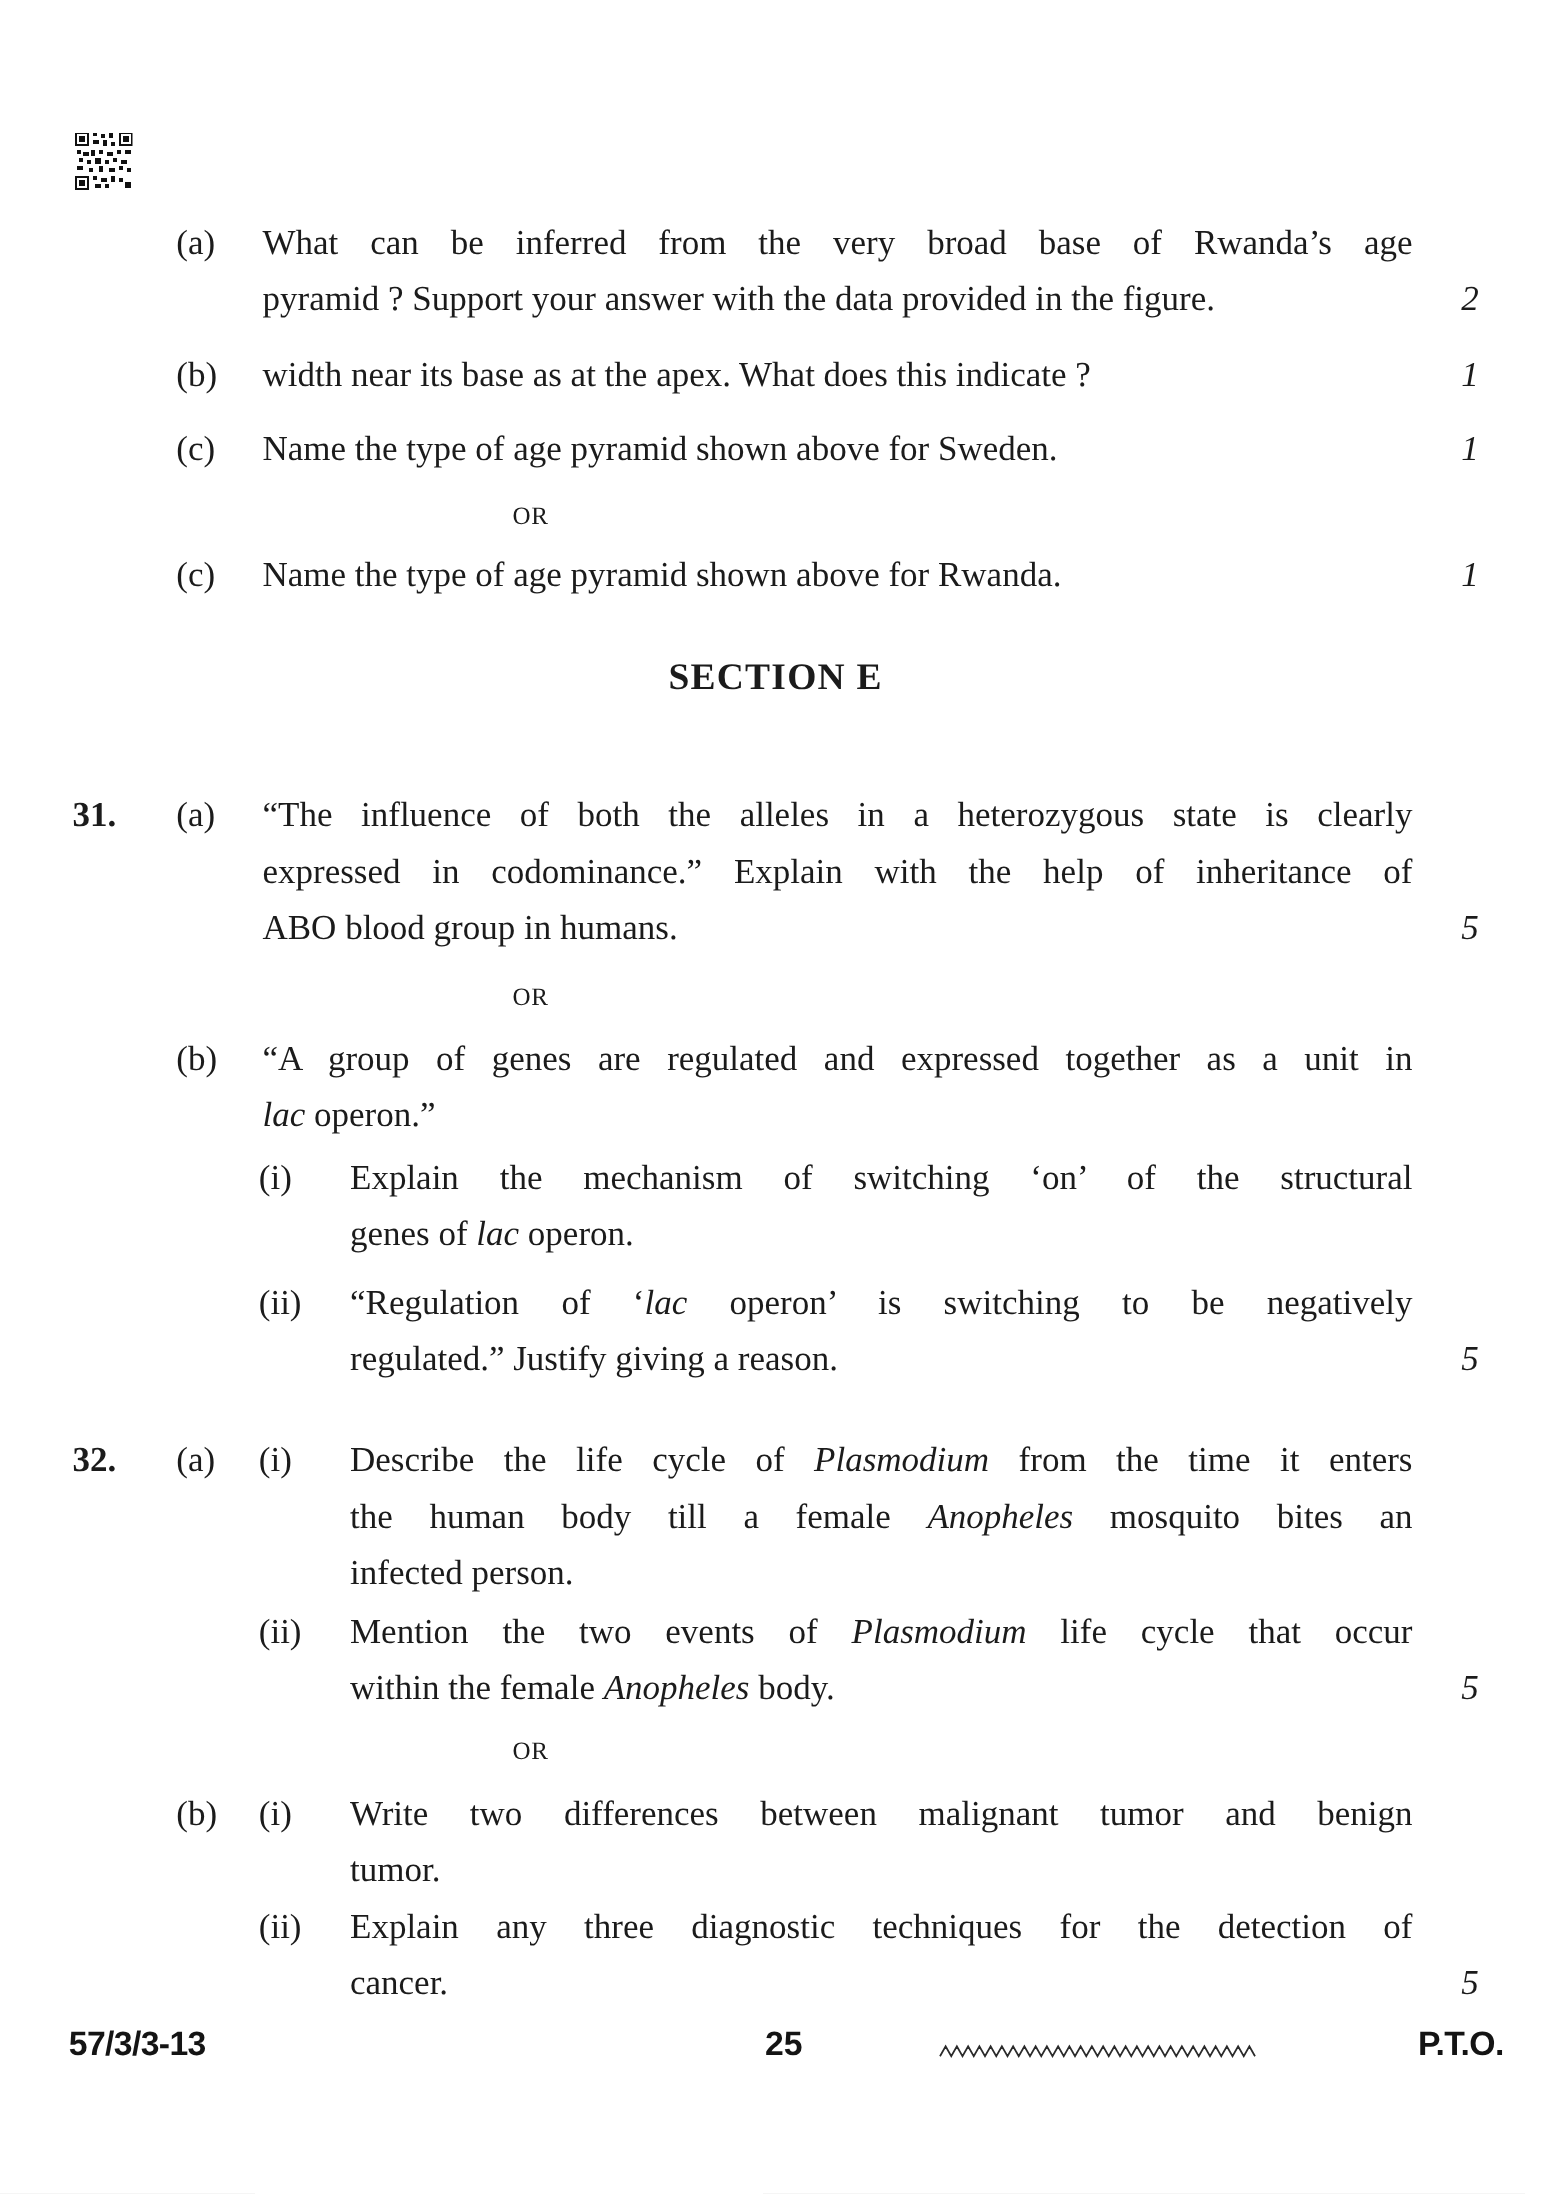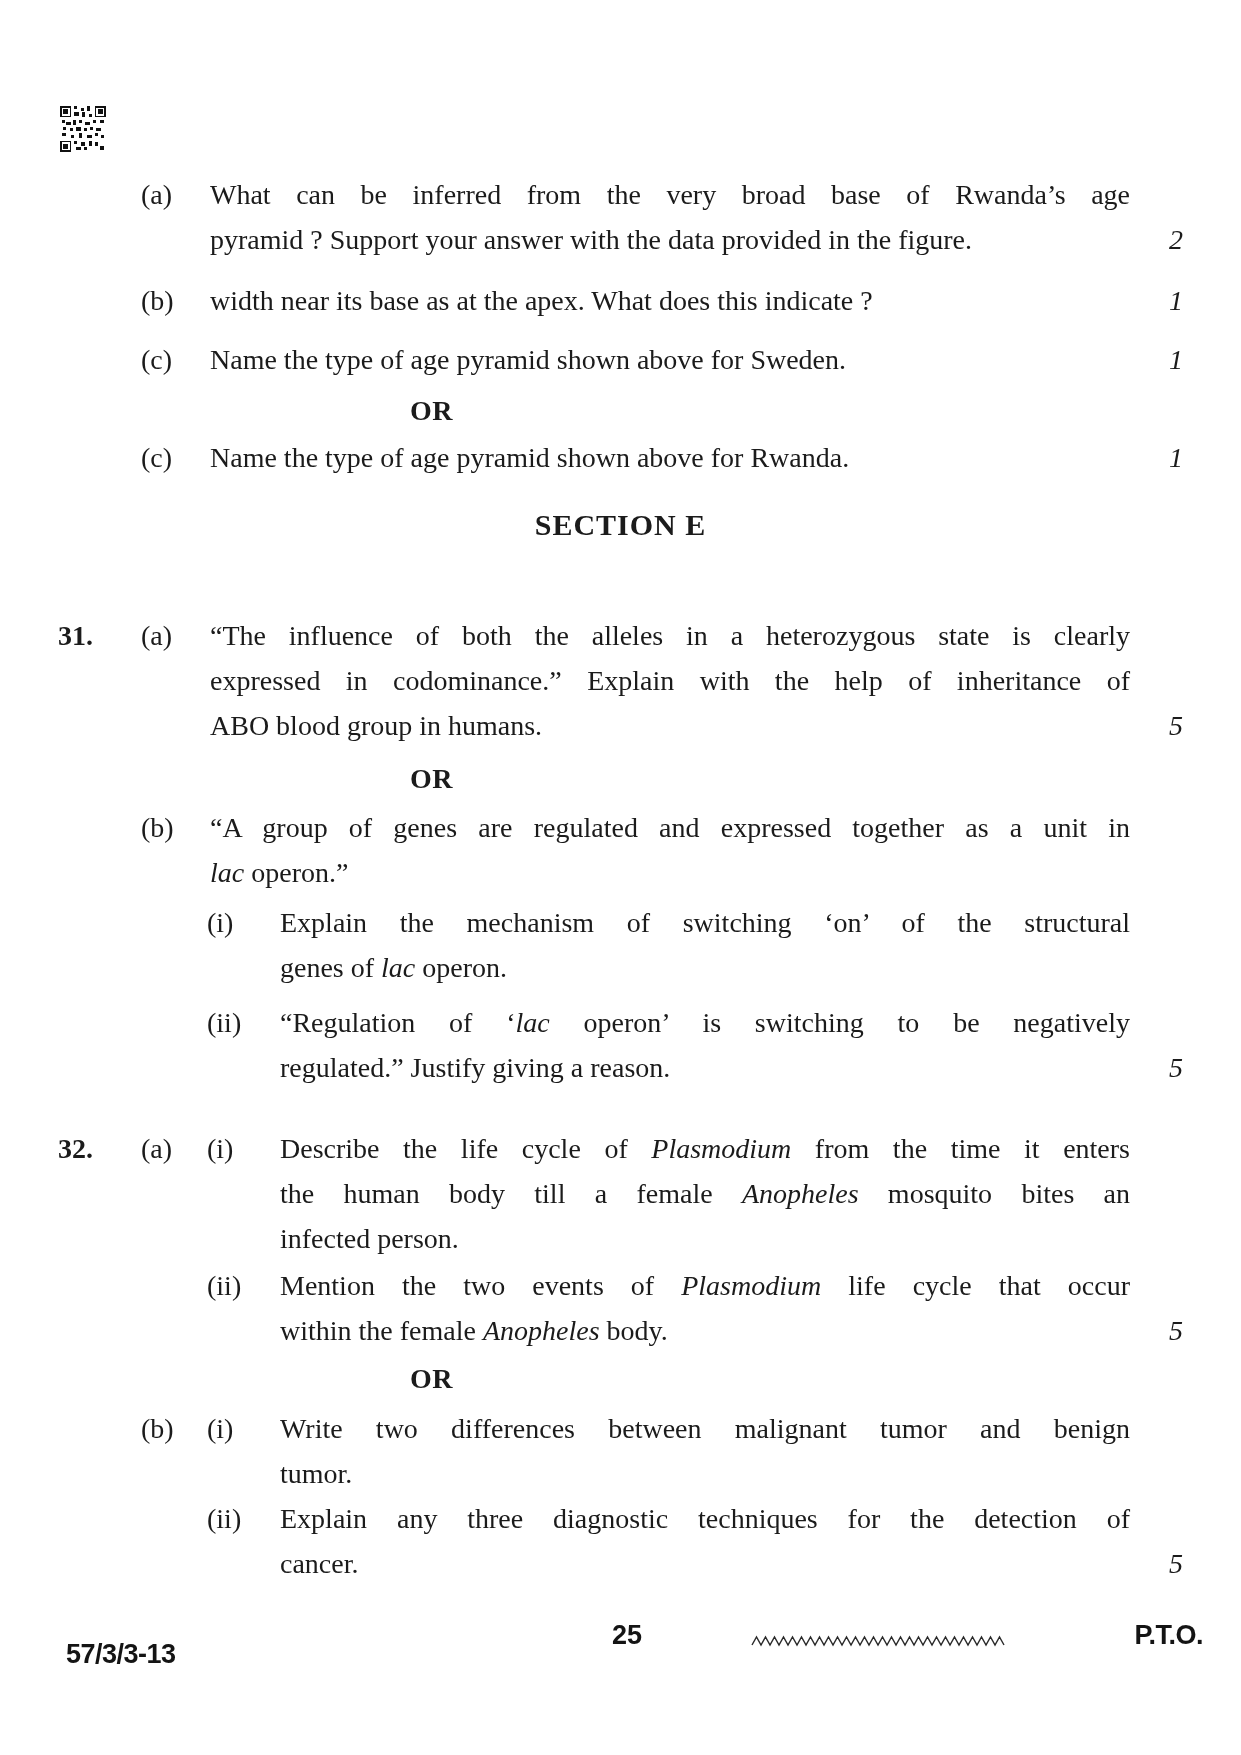--- a/index.html
+++ b/index.html
@@ -25,29 +25,29 @@
   .c-sub   { width:73px; line-height:45px; }
   .c-text  { flex:1; }
   .c-marks {
     width:53px; text-align:right; font-style:italic;
     align-self:flex-end; line-height:45px;
   }
   .line { line-height:45px; white-space:nowrap; }
   .line.j { white-space:normal; text-align:justify; text-align-last:justify; }
   .it { font-style:italic; }
   .or-row { line-height:45px; }
-  .or-label { font-weight:bold; margin-left:352px; font-size:28px; letter-spacing:0.5px; }
+  .or-label { font-weight:normal; margin-left:352px; font-size:20px; letter-spacing:0.5px; }
   .section-row { text-align:center; line-height:45px; }
   .section-heading { font-weight:bold; font-size:30px; letter-spacing:1px; }
   .footer {
     position:absolute; left:55px; right:38px; top:1620px; height:36px;
     font-family:"Liberation Sans","DejaVu Sans",sans-serif;
     font-weight:bold; font-size:27px; color:#141414;
   }
-  .f-code { position:absolute; left:11px; top:0; letter-spacing:-0.5px;margin-top:19px; }
+  .f-code { position:absolute; left:0; top:0; letter-spacing:-0.5px; }
   .f-page { position:absolute; left:557px; top:0; }
   .f-squiggle { position:absolute; left:696px; top:5px; }
   .f-pto { position:absolute; right:0; top:0; letter-spacing:-0.5px; }
 </style>
 </head>
 <body>
 
 <div class="page">
 
   <div class="qr">
@@ -142,21 +142,21 @@
 
     <div class="qrow tA" style="margin-top:2px">
       <div class="c-num"></div>
       <div class="c-label">(c)</div>
       <div class="c-text">
         <div class="line">Name the type of age pyramid shown above for Rwanda.</div>
       </div>
       <div class="c-marks">1</div>
     </div>
 
-    <div class="section-row" style="margin-top:22px">
+    <div class="section-row" style="margin-top:36px">
       <span class="section-heading">SECTION E</span>
     </div>
 
     <div class="qrow tA" style="margin-top:65px">
       <div class="c-num">31.</div>
       <div class="c-label">(a)</div>
       <div class="c-text">
         <div class="line j">“The influence of both the alleles in a heterozygous state is clearly</div>
         <div class="line j">expressed in codominance.” Explain with the help of inheritance of</div>
         <div class="line">ABO blood group in humans.</div>

